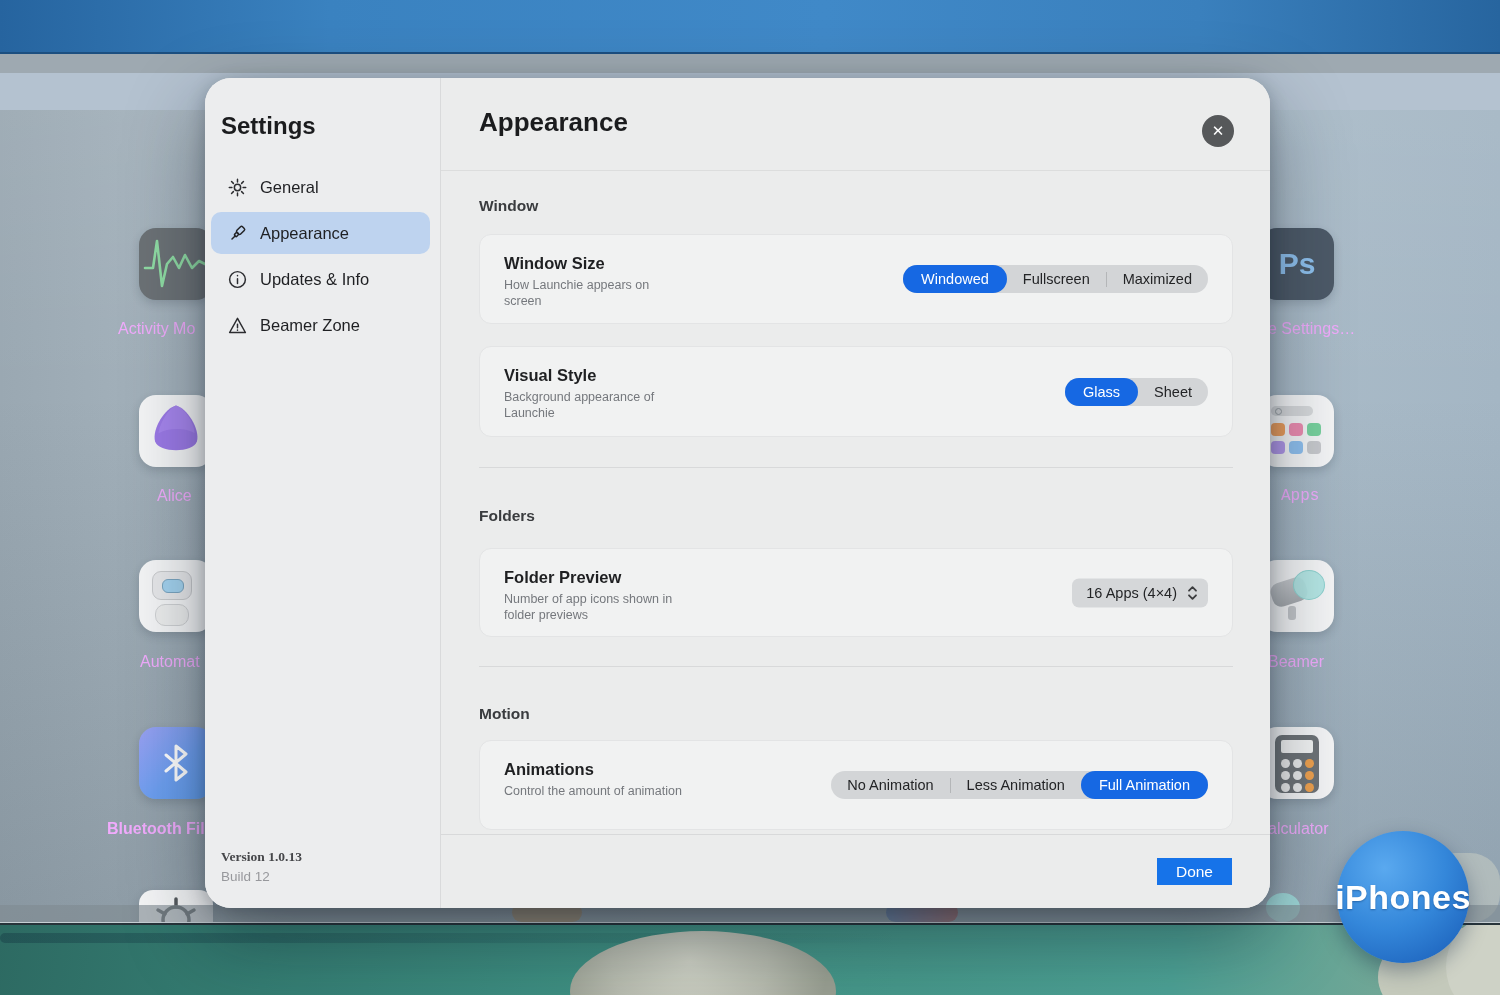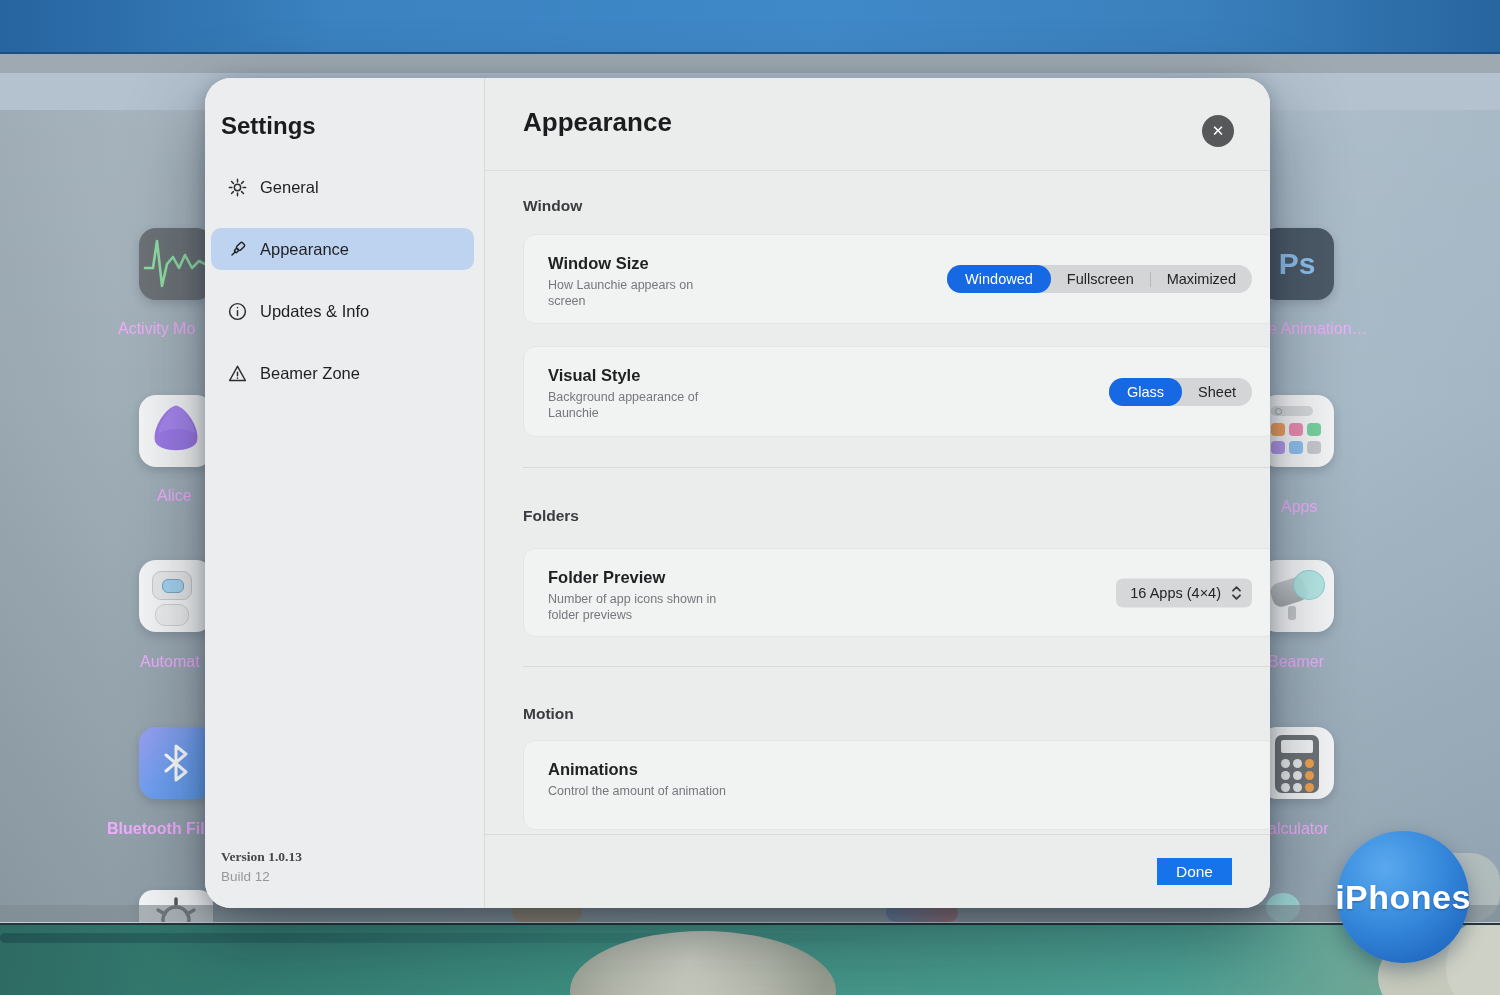--- a/index.html
+++ b/index.html
@@ -76,23 +76,23 @@
   .site-badge{position:absolute;left:1337px;top:831px;width:132px;height:132px;border-radius:50%;z-index:6;
     background:radial-gradient(circle at 36% 28%,#5aa9ef 0%,#3487da 48%,#1f66bf 85%,#1a5bb0 100%);
     display:flex;align-items:center;justify-content:center;box-shadow:0 8px 20px rgba(10,30,60,.35);}
   .site-badge span{color:#fff;font-size:34px;font-weight:700;letter-spacing:.5px;
     text-shadow:0 1px 2px rgba(0,40,90,.4);}
 
   
   .dialog{position:absolute;left:205px;top:78px;width:1065px;height:830px;border-radius:26px;z-index:5;
     background:#ebecec;box-shadow:0 30px 80px rgba(10,20,30,.42),0 4px 18px rgba(10,20,30,.25);
     display:flex;overflow:hidden;}
-  .sidebar{position:relative;width:235px;background:#ecedee;border-right:1px solid #d9dadb;flex:none;padding-left:44px;}
+  .sidebar{position:relative;width:235px;background:#ecedee;border-right:1px solid #d9dadb;flex:none;}
   .sb-title{position:absolute;left:16px;top:34px;font-size:24px;font-weight:700;color:#1b1c1e;}
-  .nav{position:absolute;left:6px;right:10px;top:88px;display:flex;flex-direction:column;gap:20px;}
+  .nav{position:absolute;left:6px;right:10px;top:88px;display:flex;flex-direction:column;gap:4px;}
   .nav-item{display:flex;align-items:center;gap:12px;height:42px;border-radius:10px;padding:0 10px 0 15px;
     font-size:16.5px;color:#1f2023;cursor:default;}
   .nav-item.selected{background:#bed3ef;}
   .nav-ic{width:22px;height:22px;flex:none;display:flex;align-items:center;justify-content:center;}
   .sb-footer{position:absolute;left:16px;bottom:24px;}
   .sb-version{font-size:13.5px;font-weight:700;color:#46474a;margin-bottom:4px;font-family:Liberation Serif, serif;}
   .sb-build{font-size:13.5px;color:#97989c;}
 
   .main{position:relative;flex:1;background:#ebecec;}
   .main-header{position:absolute;left:0;top:0;right:0;height:92px;border-bottom:1px solid #dcdddd;}
@@ -167,34 +167,34 @@
   <div class="bg-app-icon icon-white" style="left:139px;top:890px;height:60px;border-radius:14px;">
     <svg width="74" height="60" viewBox="0 0 74 60">
       <circle cx="37" cy="30" r="13" fill="none" stroke="#55595d" stroke-width="3.5"></circle>
       <path d="M37 17 L37 9 M48 24 L55 20 M48 36 L55 40 M37 43 L37 51 M26 36 L19 40 M26 24 L19 20" stroke="#55595d" stroke-width="3.5" stroke-linecap="round"></path>
     </svg>
   </div>
 
   <div class="bg-app-icon icon-ps" style="left:1260px;top:228px;justify-content:center;">
     <span>Ps</span>
   </div>
-  <div class="bg-app-label" style="left:1268px;top:320px;">e Animation…</div>
+  <div class="bg-app-label" style="left:1268px;top:320px;">e Settings…</div>
 
   <div class="bg-app-icon icon-white" style="left:1260px;top:395px;">
     <div class="apps-inner">
       <div class="apps-search"></div>
       <div class="apps-sq" style="left:11px;top:28px;background:#efa05f;"></div>
       <div class="apps-sq" style="left:29px;top:28px;background:#ec8cb0;"></div>
       <div class="apps-sq" style="left:47px;top:28px;background:#78d19e;"></div>
       <div class="apps-sq" style="left:11px;top:46px;background:#b49aec;"></div>
       <div class="apps-sq" style="left:29px;top:46px;background:#8fc0ef;"></div>
       <div class="apps-sq" style="left:47px;top:46px;background:#c7c9cd;"></div>
     </div>
   </div>
-  <div class="bg-app-label" style="left:1281px;top:498px;">Apps</div>
+  <div class="bg-app-label" style="left:1281px;top:487px;font-family:Liberation Mono, monospace;">Apps</div>
 
   <div class="bg-app-icon icon-white" style="left:1260px;top:560px;">
     <div class="beam-body"></div>
     <div class="beam-leg"></div>
     <div class="beam-lens"></div>
   </div>
   <div class="bg-app-label" style="left:1268px;top:653px;">Beamer</div>
 
   <div class="bg-app-icon icon-white" style="left:1260px;top:727px;">
     <div class="calc-body">
@@ -336,19 +336,27 @@
         </div>
       </div>
 
       <div class="hline" style="top:588px;"></div>
 
       <div class="section-label" style="top:627px;">Motion</div>
 
       <div class="card" style="top:662px;height:90px;">
         <div class="card-title">Animations</div>
         <div class="card-sub">Control the amount of animation</div>
+        <div class="control">
+          <div class="seg">
+            <button class="seg-btn">No Animation</button>
+            <div class="seg-sep"></div>
+            <button class="seg-btn">Less Animation</button>
+            <button class="seg-btn selected">Full Animation</button>
+          </div>
+        </div>
       </div>
 
       <div class="footer-line"></div>
       <button class="done-btn">Done</button>
     </div>
   </div>
 </div>
 
 </body></html>

